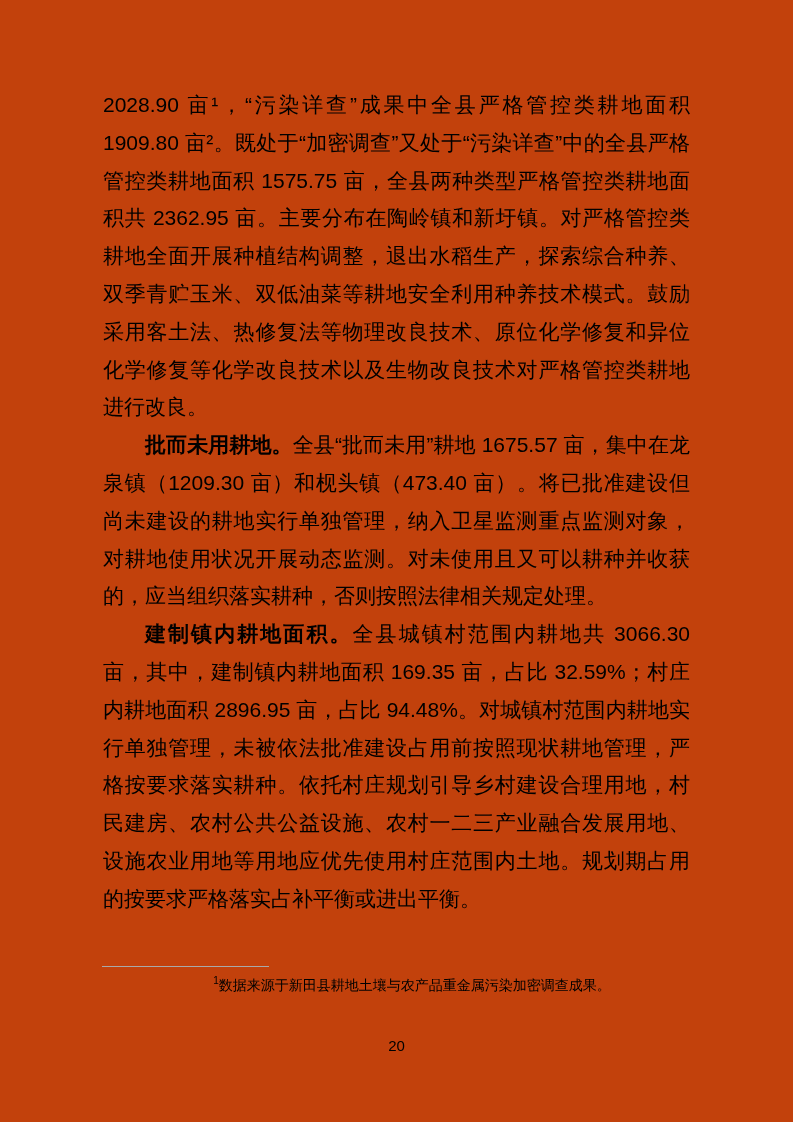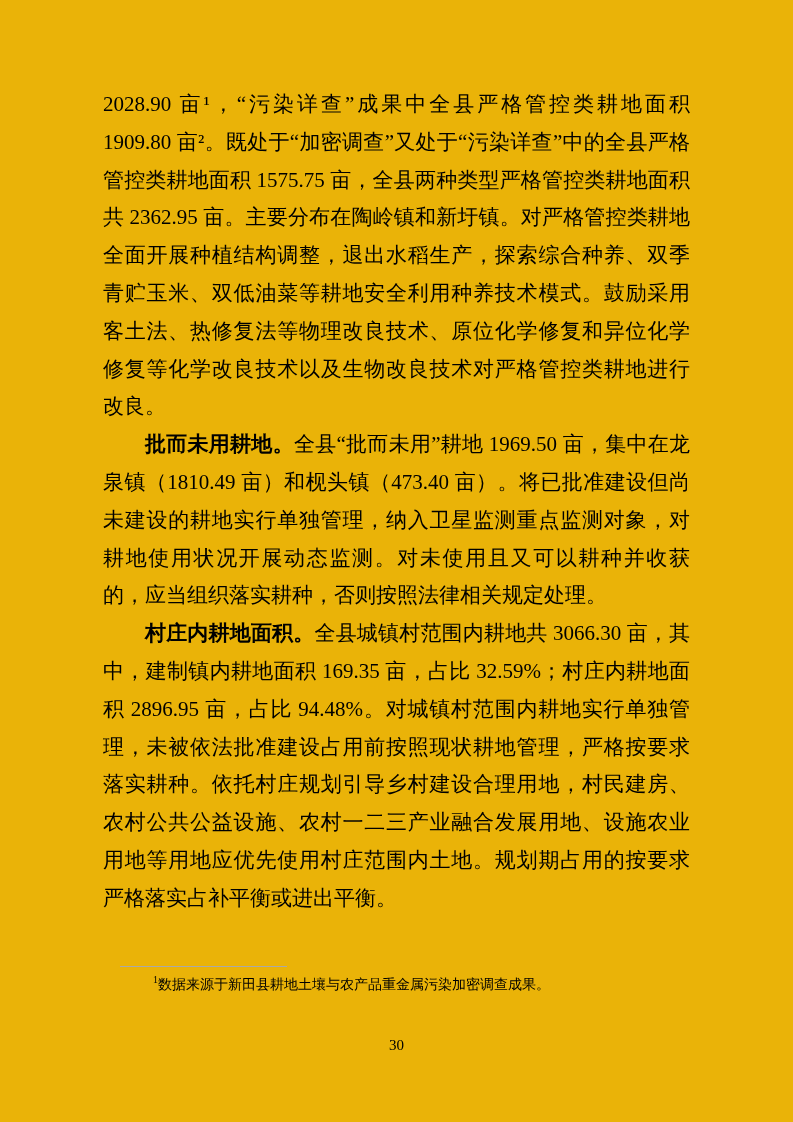--- a/index.html
+++ b/index.html
@@ -1,46 +1,47 @@
 <!DOCTYPE html>
 <html><head>
 <meta charset="utf-8">
 <style>
   * { box-sizing: border-box; }
   html, body { margin: 0; padding: 0; background: #ffffff; }
   .page {
     position: relative;
     width: 793px;
     height: 1122px;
-    background: #eab308;
+    background: #c2410c;
     color: #000000;
-    font-family: Liberation Serif, serif;
+    font-family: Liberation Sans, sans-serif;
     overflow: hidden;
   }
   .text-block {
     position: absolute;
     left: 103px;
     width: 587px;
     top: 86px;
   }
   p.para {
     margin: 0;
     font-size: 21px;
     line-height: 37.8px;
     text-align: justify;
     text-justify: inter-ideograph;
     overflow-wrap: break-word;
   }
   p.para.indent { text-indent: 42px; }
   .lead { font-weight: 700; margin-top: 8px; }
   .fn-area {
     position: absolute;
-    left: 120px;
+    left: 102px;
     width: 587px;
     top: 966px;
+    text-align: center;
   }
   .fn-rule {
     width: 167px;
     height: 0;
     border-top: 1px solid #a9a9a9;
     margin: 0 0 7px 0;
   }
   p.footnote {
     margin: 0;
     font-size: 14px;
@@ -58,25 +59,25 @@
   }
 </style>
 </head>
 <body>
 
 <div class="page">
 
   <div class="text-block">
     <p class="para"><span>2028.90 亩¹，“污染详查”成果中全县严格管控类耕地面积 1909.80 亩²。既处于“加密调查”又处于“污染详查”中的全县严格管控类耕地面积 1575.75 亩，全县两种类型严格管控类耕地面积共 2362.95 亩。主要分布在陶岭镇和新圩镇。对严格管控类耕地全面开展种植结构调整，退出水稻生产，探索综合种养、双季青贮玉米、双低油菜等耕地安全利用种养技术模式。鼓励采用客土法、热修复法等物理改良技术、原位化学修复和异位化学修复等化学改良技术以及生物改良技术对严格管控类耕地进行改良。</span></p>
 
-    <p class="para indent"><span class="lead">批而未用耕地。</span><span>全县“批而未用”耕地 1969.50 亩，集中在龙泉镇（1810.49 亩）和枧头镇（473.40 亩）。将已批准建设但尚未建设的耕地实行单独管理，纳入卫星监测重点监测对象，对耕地使用状况开展动态监测。对未使用且又可以耕种并收获的，应当组织落实耕种，否则按照法律相关规定处理。</span></p>
+    <p class="para indent"><span class="lead">批而未用耕地。</span><span>全县“批而未用”耕地 1675.57 亩，集中在龙泉镇（1209.30 亩）和枧头镇（473.40 亩）。将已批准建设但尚未建设的耕地实行单独管理，纳入卫星监测重点监测对象，对耕地使用状况开展动态监测。对未使用且又可以耕种并收获的，应当组织落实耕种，否则按照法律相关规定处理。</span></p>
 
-    <p class="para indent"><span class="lead">村庄内耕地面积。</span><span>全县城镇村范围内耕地共 3066.30 亩，其中，建制镇内耕地面积 169.35 亩，占比 32.59%；村庄内耕地面积 2896.95 亩，占比 94.48%。对城镇村范围内耕地实行单独管理，未被依法批准建设占用前按照现状耕地管理，严格按要求落实耕种。依托村庄规划引导乡村建设合理用地，村民建房、农村公共公益设施、农村一二三产业融合发展用地、设施农业用地等用地应优先使用村庄范围内土地。规划期占用的按要求严格落实占补平衡或进出平衡。</span></p>
+    <p class="para indent"><span class="lead">建制镇内耕地面积。</span><span>全县城镇村范围内耕地共 3066.30 亩，其中，建制镇内耕地面积 169.35 亩，占比 32.59%；村庄内耕地面积 2896.95 亩，占比 94.48%。对城镇村范围内耕地实行单独管理，未被依法批准建设占用前按照现状耕地管理，严格按要求落实耕种。依托村庄规划引导乡村建设合理用地，村民建房、农村公共公益设施、农村一二三产业融合发展用地、设施农业用地等用地应优先使用村庄范围内土地。规划期占用的按要求严格落实占补平衡或进出平衡。</span></p>
   </div>
 
   <div class="fn-area">
     <div class="fn-rule"></div>
     <p class="footnote"><sup>1</sup><span>数据来源于新田县耕地土壤与农产品重金属污染加密调查成果。</span></p>
   </div>
 
-  <div class="page-number">30</div>
+  <div class="page-number">20</div>
 
 </div>
 
 </body></html>

